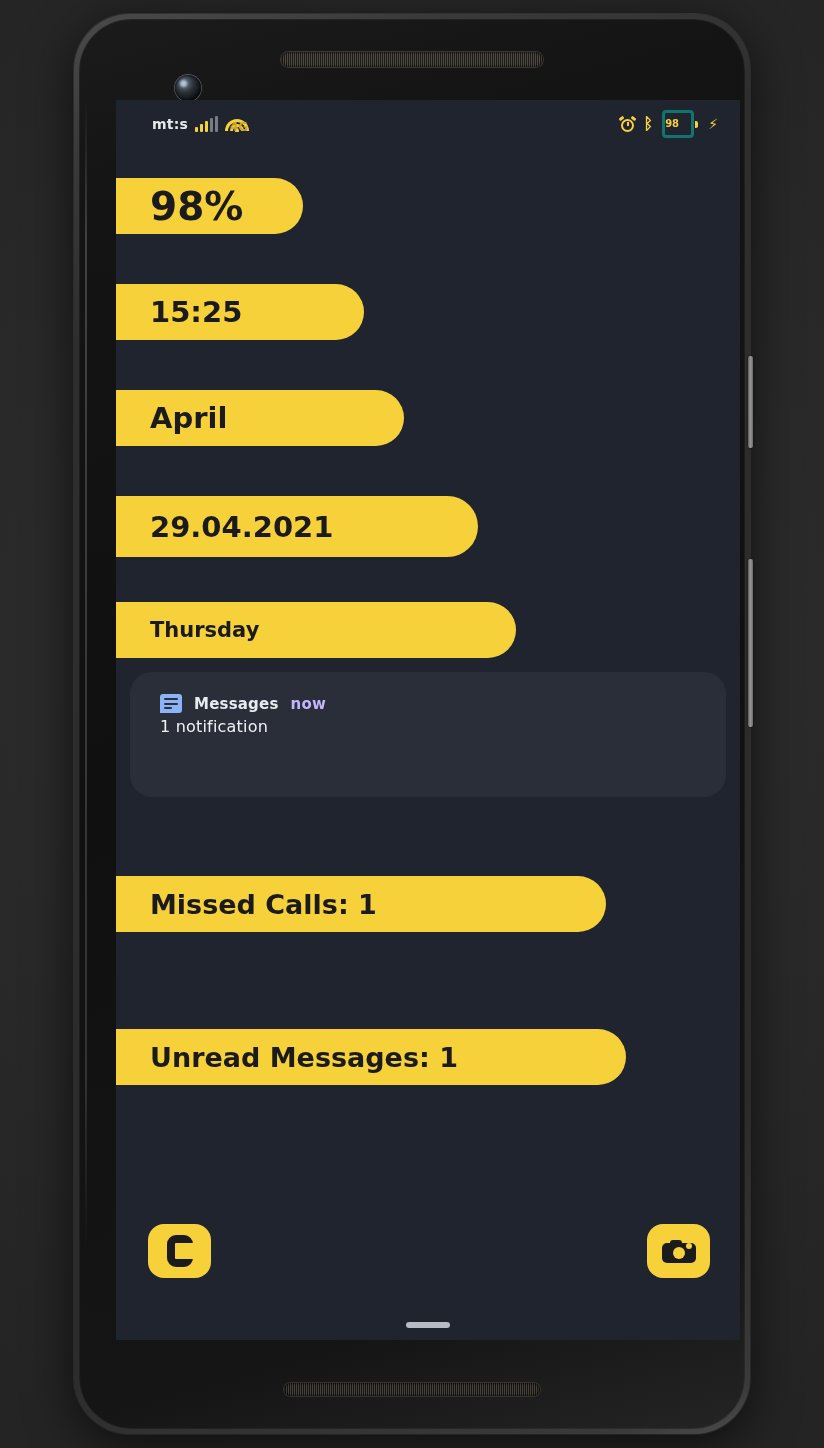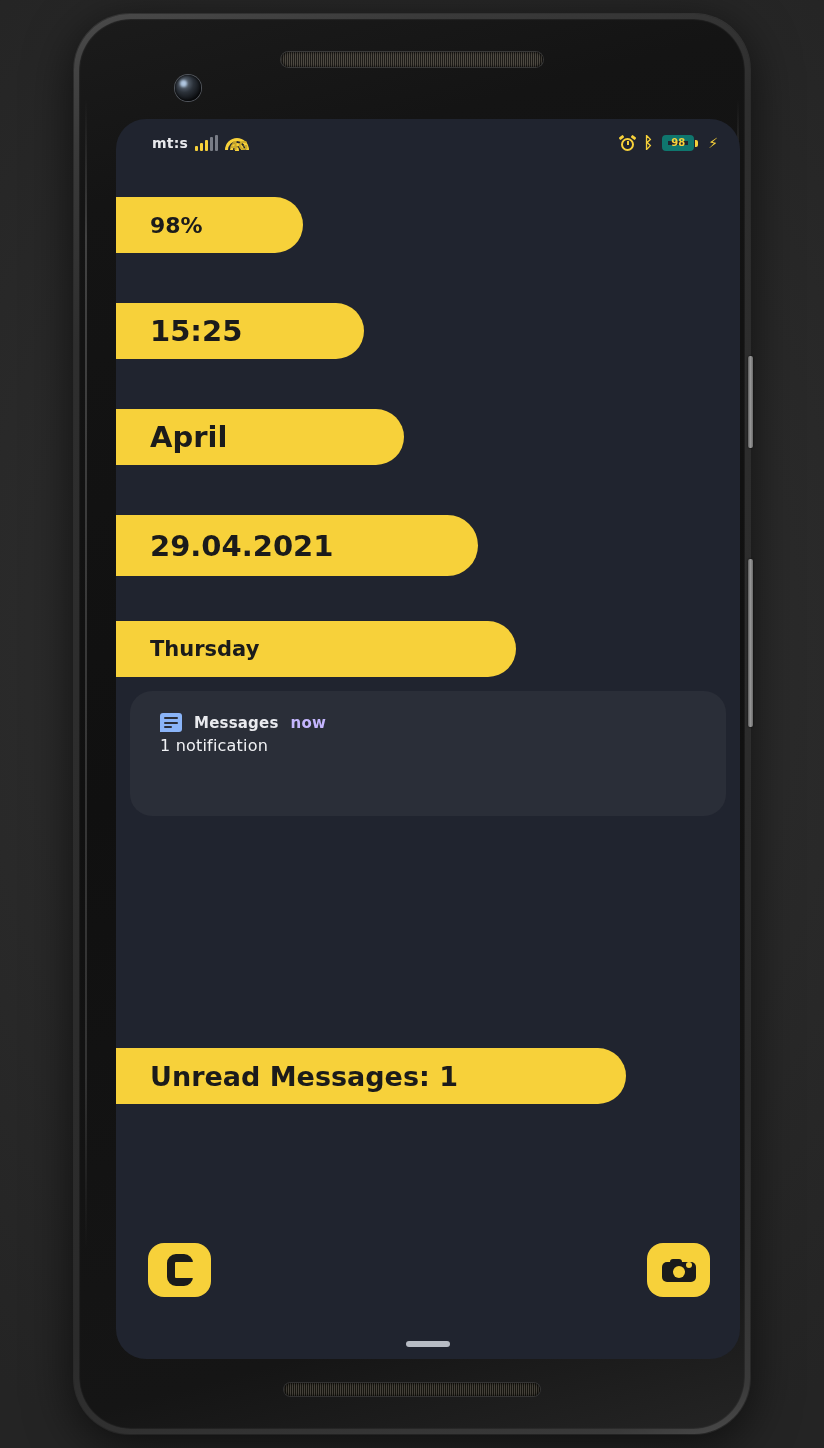--- a/index.html
+++ b/index.html
@@ -94,25 +94,24 @@
     border-radius: 2px;
     background: linear-gradient(to right, #5b5b5b, #9a9a9a 45%, #6a6a6a 100%);
     box-shadow: 0 0 2px rgba(0,0,0,.8);
   }
   #btn-power  { top: 342px; height: 92px; }
   #btn-volume { top: 545px; height: 168px; }
 
   
   #screen {
     position: absolute;
-    left: 37px; top: 100px;
+    left: 37px; top: 81px;
     width: 624px; height: 1240px;
     background: #20242f;
     overflow: hidden;
-    border-radius: 30px;
   }
 
   
   #status-bar {
     position: absolute; left:0; top:0; right:0; height: 48px;
     display:flex; align-items:center; justify-content:space-between;
     padding: 0 22px 0 36px;
   }
   #status-left  { display:flex; align-items:center; gap:7px; }
   #status-right { display:flex; align-items:center; gap:9px; }
@@ -138,41 +137,41 @@
   .alarm-icon .dial { position:absolute; left:1px; top:2px; width:13px; height:13px; border-radius:50%; border:2px solid #f7d13a; }
   .alarm-icon .ear-l, .alarm-icon .ear-r { position:absolute; top:0; width:5px; height:3px; background:#f7d13a; border-radius:1px; }
   .alarm-icon .ear-l { left:-1px; transform:rotate(-38deg); }
   .alarm-icon .ear-r { right:-1px; transform:rotate(38deg); }
   .alarm-icon .hand { position:absolute; left:7px; top:5px; width:2px; height:4px; background:#f7d13a; }
 
   .bt-icon { font-size:16px; line-height:1; color:#f7d13a; font-weight:700; }
 
   .battery { position:relative; display:flex; align-items:center; }
   .battery .shell {
-    width:32px; height:16px; border:6px solid #0f766e; border-radius:4px;
-    display:flex; align-items:center; justify-content:center;
+    width:32px; height:28px; border:3px solid #0f766e; border-radius:4px;
+    display:flex; align-items:center; 
   }
   .battery .shell span { font-size:10px; font-weight:700; color:#f7d13a; line-height:1; }
   .battery .nub { width:3px; height:7px; background:#f7d13a; border-radius:0 2px 2px 0; margin-left:1px; }
   .bolt-icon { color:#f7d13a; font-size:14px; line-height:1; margin-left:1px; }
 
   
   .pill {
     position:absolute; left:0;
     background: var(--yellow, #f7d13a);
     border-radius: 0 999px 999px 0;
     display:flex; align-items:center;
     padding-left: 34px; padding-right: 30px;
     color:#1b1b1b;
     font-weight:700;
     font-family:"DejaVu Sans","Liberation Sans",sans-serif;
     white-space:nowrap;
   }
 
-  #pill-battery   { top: 78px;  height: 56px;  width: 187px; font-size: 22px; }
+  #pill-battery   { top: 78px;  height: 56px;  width: 187px; font-size: 39px; }
   #pill-time      { top: 184px; height: 56px;  width: 248px; font-size: 29px; }
   #pill-month     { top: 290px; height: 56px;  width: 288px; font-size: 29px; }
   #pill-date      { top: 396px; height: 61px;  width: 362px; font-size: 29px; }
   #pill-weekday   { top: 502px; height: 56px;  width: 400px; font-size: 21px; }
   #pill-missed    { top: 776px; height: 56px;  width: 490px; font-size: 27px; }
   #pill-unread    { top: 882px; height: 56px;  width: 510px; font-size: 27px; margin-top: 47px; }
 
   
   #notification-card {
     position:absolute;
@@ -316,20 +315,21 @@
 
         <div id="notification-card">
           <div id="notif-header">
             <span id="notif-app-icon"></span>
             <span id="notif-app-name">Messages</span>
             <span id="notif-time">now</span>
           </div>
           <div id="notif-body">1 notification</div>
         </div>
 
+        <div class="pill" id="pill-missed">Missed Calls: 1</div>
         <div class="pill" id="pill-unread">Unread Messages: 1</div>
 
         <div class="shortcut" id="shortcut-phone">
           <span class="phone-glyph"></span>
         </div>
 
         <div class="shortcut" id="shortcut-camera">
           <span class="camera-glyph">
             <span class="hump"></span>
             <span class="body"></span>

